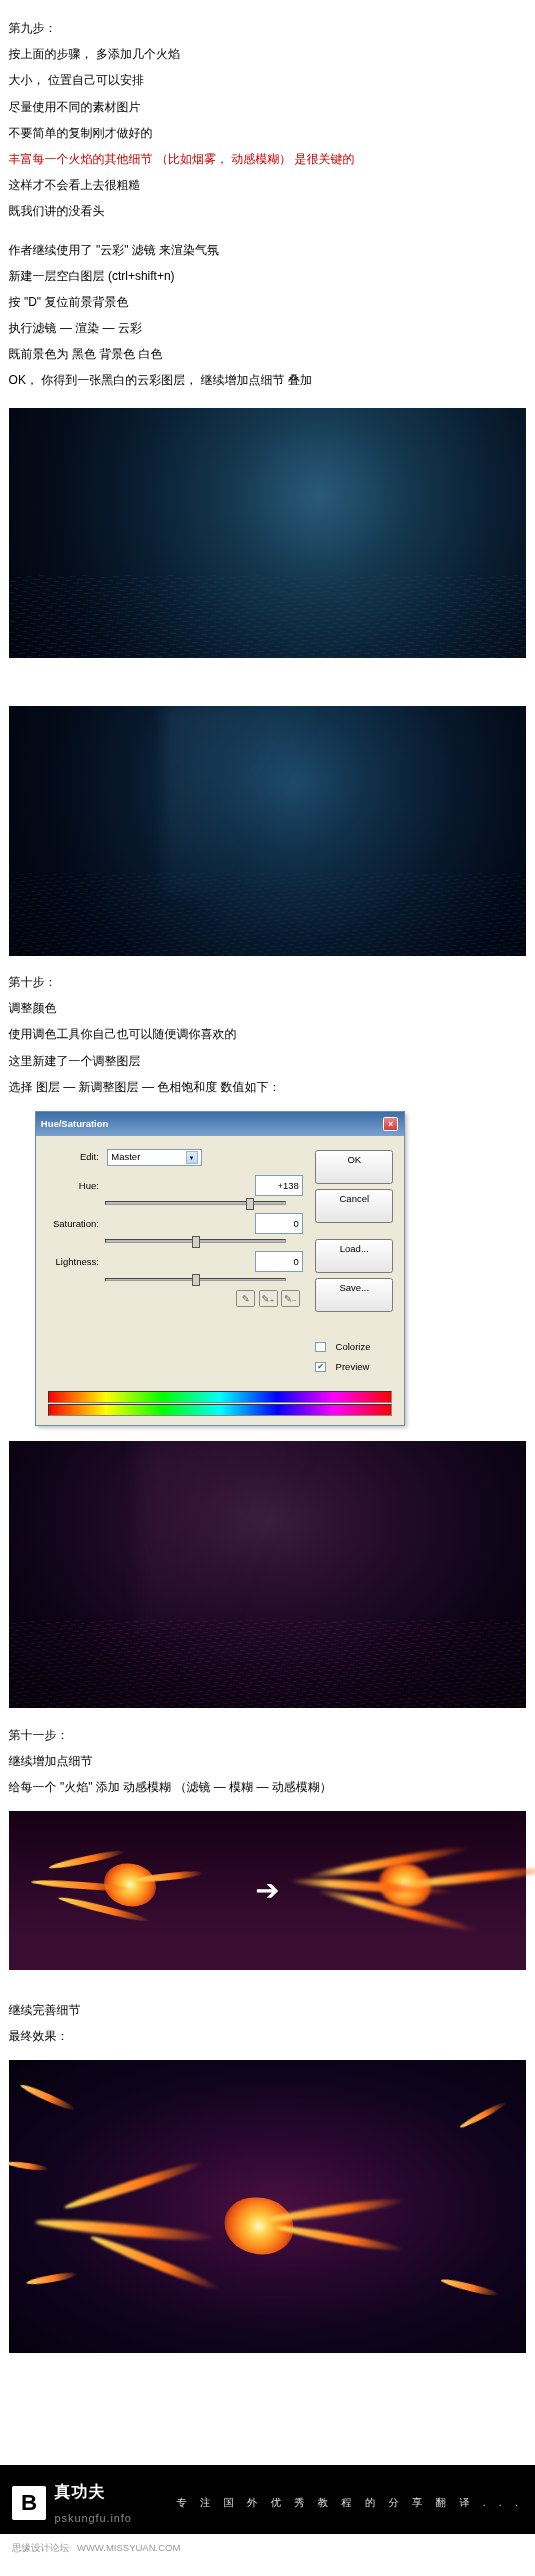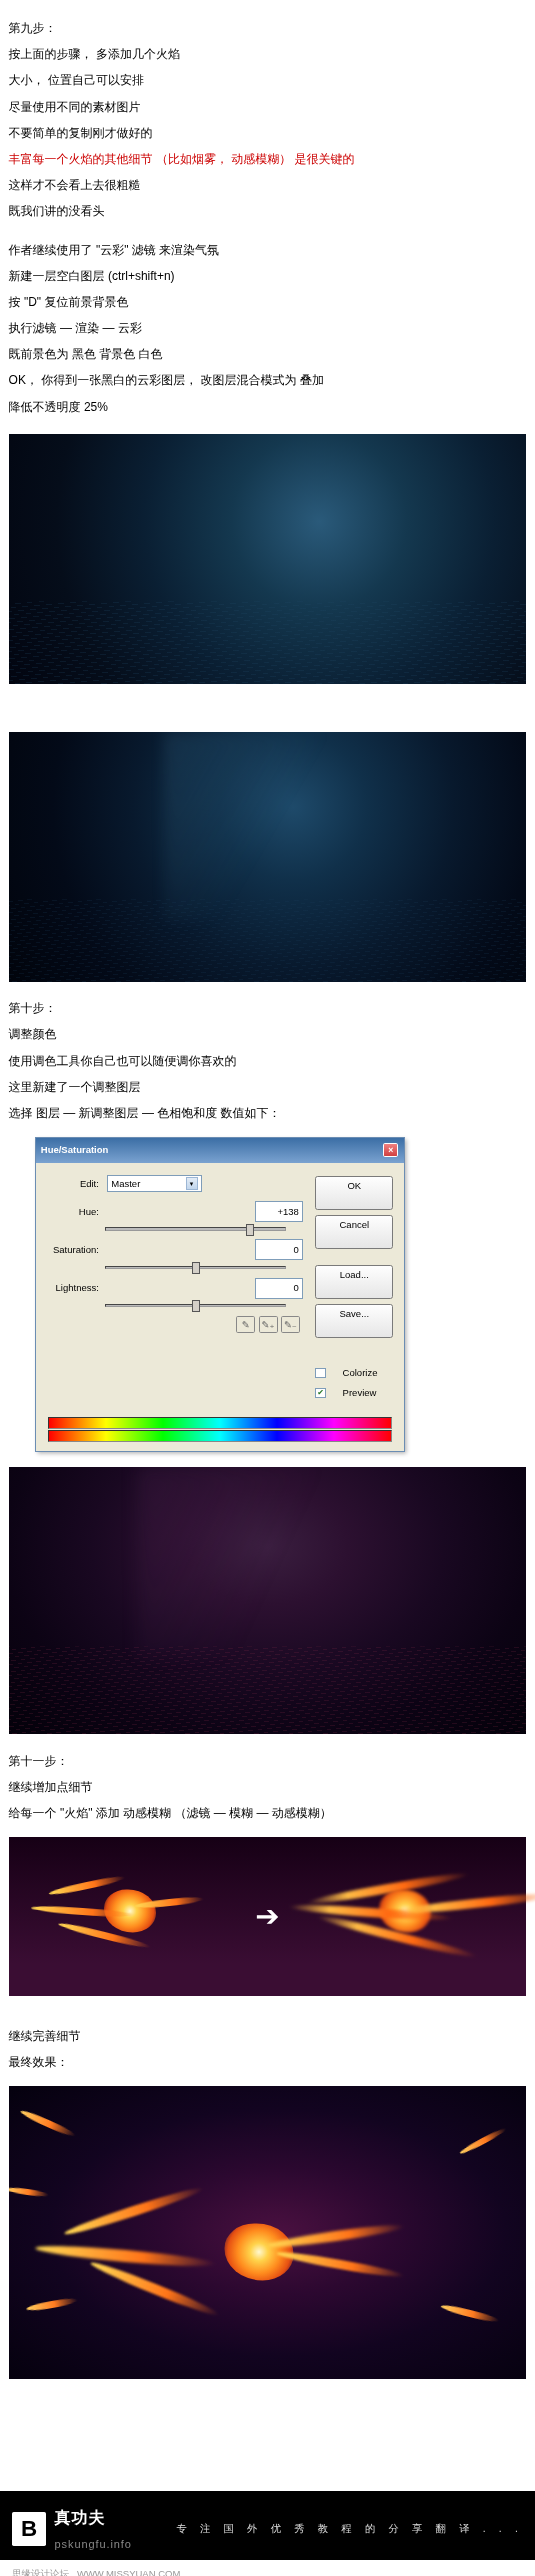--- a/index.html
+++ b/index.html
@@ -25,21 +25,21 @@
   .dlg-row { display: flex; align-items: center; margin-bottom: 5.2px; gap: 8px; }
   .dlg-label { width: 53px; text-align: right; }
   .dlg-select { width: 95px; height: 16.4px; background: #fff; border: 0.9px solid #7f9db9; padding: 0.9px 3.4px; display: flex; justify-content: space-between; align-items: center; }
   .dlg-sel-arrow { width: 12px; height: 13px; background: linear-gradient(#e3ecf6,#c2d6ec); border: 0.9px solid #9cb6d4; font-size: 6.9px; text-align: center; line-height: 11.2px; }
   .dlg-num { width: 48px; height: 21px; border: 0.9px solid #7f9db9; background: #fff; text-align: right; padding: 0.9px 3.4px; }
   .slider { width: 181px; height: 3.4px; background: #bbb; position: relative; margin: 3.4px 0 8.6px 59px; border: 0.9px inset #999; }
   .slider-thumb { position: absolute; top: -4.3px; width: 8.6px; height: 12px; background: #d4d0c8; border: 0.9px solid #555; }
   .dlg-right { width: 78px; display: flex; flex-direction: column; gap: 5.2px; padding-top: 1.7px; }
   .dlg-btn { height: 34px; background: linear-gradient(#fefefe,#e6e6e6); border: 0.9px solid #7a7a7a; border-radius: 2.6px; text-align: center; line-height: 17px; }
   .dlg-checks { margin-top: 20.7px; }
-  .dlg-check { display: flex; align-items: center; gap: 17px; margin-bottom: 1.7px; }
+  .dlg-check { display: flex; align-items: center; gap: 10px; margin-bottom: 1.7px; }
   .chk { width: 10.3px; height: 10.3px; border: 0.9px solid #7f9db9; background: #fff; font-size: 7.8px; line-height: 8.6px; text-align: center; color: #2a7a2a; }
   .spectrum { height: 12px; margin: 3.4px 12px 0 12px; background: linear-gradient(to right, #f00, #ff0, #0f0, #0ff, #00f, #f0f, #f00); border: 0.9px inset #888; }
   .spectrum2 { height: 12px; margin: 0.9px 12px 8.6px 12px; background: linear-gradient(to right, #f00, #ff0, #0f0, #0ff, #00f, #f0f, #f00); border: 0.9px inset #888; }
   .dlg-eyedrops { display: flex; gap: 3.4px; justify-content: flex-end; margin-right: 3.4px; margin-bottom: 3.4px; }
   .eyedrop { width: 19px; height: 17px; border: 0.9px solid #888; background: #ece9d8; border-radius: 1.7px; font-size: 9.5px; text-align:center; line-height:15.5px; color:#666; }
 
   
   .purple-bg { width: 517px; height: 267px; background: radial-gradient(ellipse at 50% 30%, #3a1e3f 0%, #2c1030 22%, #190821 48%, #0c0314 72%, #04010a 100%); position: relative; overflow: hidden; }
   .purple-bg::after { content: ""; position: absolute; bottom: 0; left: 0; right: 0; height: 146px; background: repeating-linear-gradient( -10deg, transparent 0px, transparent 5.2px, rgba(130,40,70,0.22) 5.2px, rgba(130,40,70,0.22) 6px ); transform: scaleY(0.6); transform-origin: bottom; }
   .purple-bg::before { content:""; position:absolute; top:0; left:25%; width:224px; height:190px; background: linear-gradient(115deg, rgba(120,60,120,0.14), transparent 60%); filter: blur(8.6px); }
@@ -80,22 +80,21 @@
   <div class="para">不要简单的复制刚才做好的</div>
   <div class="para red">丰富每一个火焰的其他细节 （比如烟雾， 动感模糊） 是很关键的</div>
   <div class="para">这样才不会看上去很粗糙</div>
   <div class="para">既我们讲的没看头</div>
   <div style="height:12px"></div>
   <div class="para">作者继续使用了 "云彩"  滤镜  来渲染气氛</div>
   <div class="para">新建一层空白图层    (ctrl+shift+n)</div>
   <div class="para">按 "D" 复位前景背景色</div>
   <div class="para">执行滤镜 — 渲染 — 云彩</div>
   <div class="para">既前景色为 黑色    背景色 白色</div>
-  <div class="para">OK， 你得到一张黑白的云彩图层， 改图层混合模式为   叠加</div>
-  <div class="para">降低不透明度 25%</div>
+  <div class="para">OK， 你得到一张黑白的云彩图层， 继续增加点细节   叠加</div>
 
   <div class="img-block">
     <div class="gradient-bg-1"></div>
     <div class="arrow-down">⬇</div>
     <div class="gradient-bg-2"></div>
   </div>
 
   <div class="para">第十步：</div>
   <div class="para">调整颜色</div>
   <div class="para">使用调色工具你自己也可以随便调你喜欢的</div>

